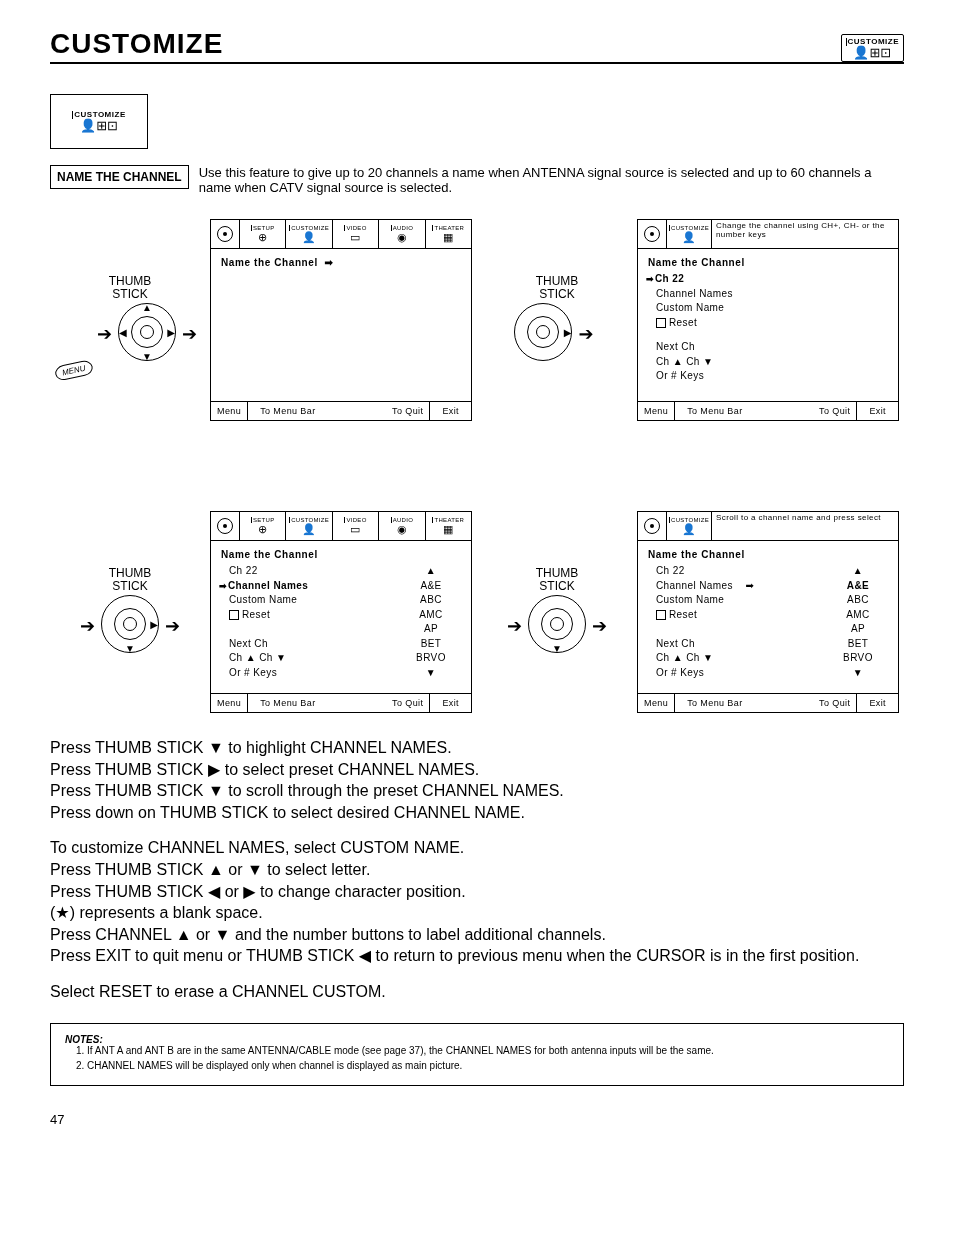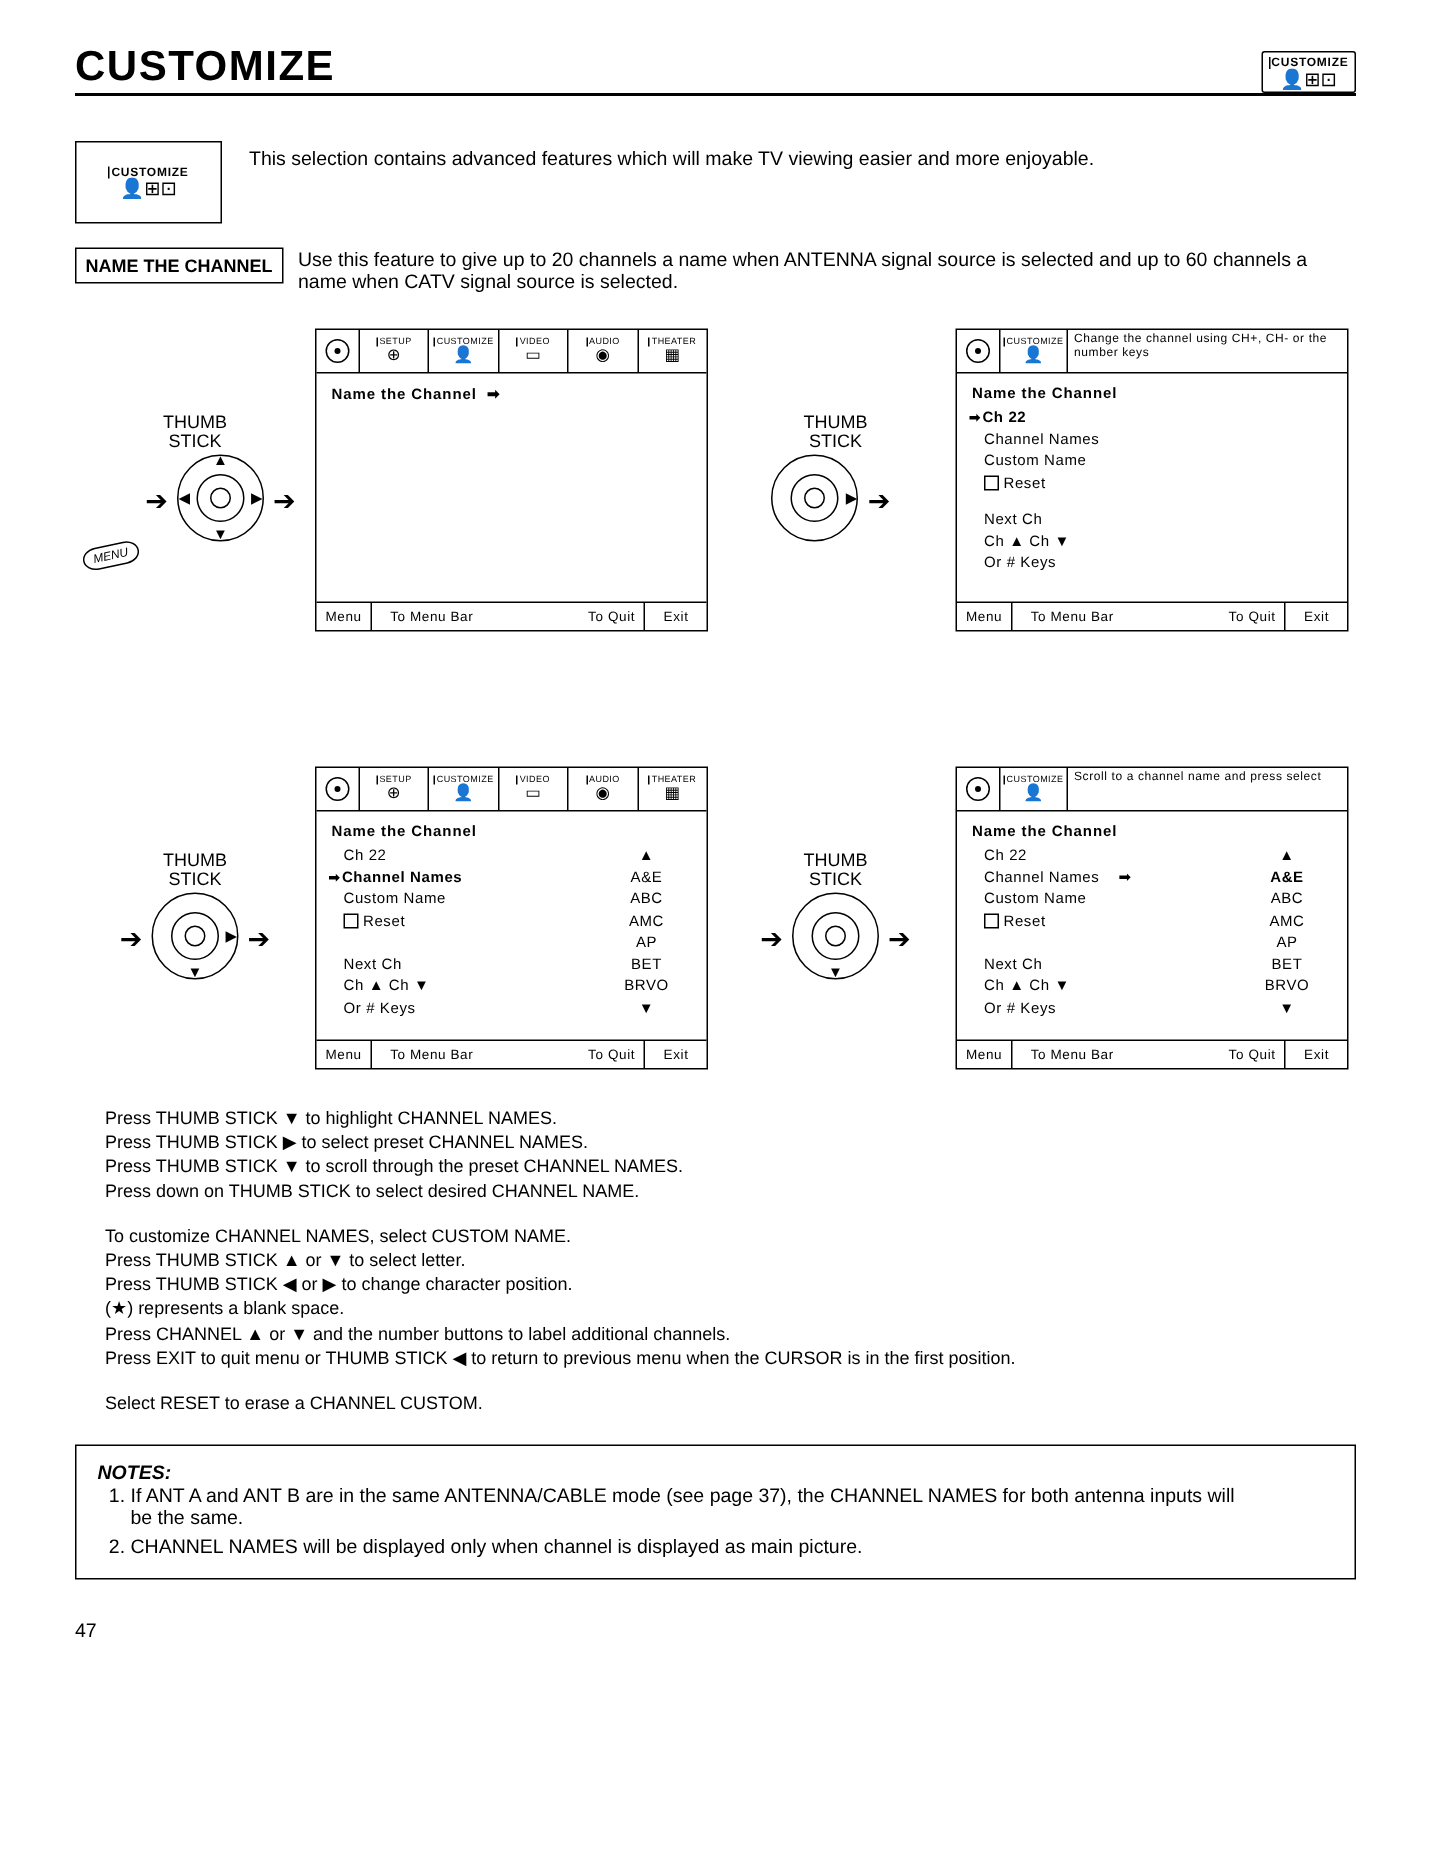--- a/index.html
+++ b/index.html
@@ -85,23 +85,23 @@
   .osd .body .cb { display:inline-block; width:8px; height:8px; border:1px solid #000; margin-right:3px; vertical-align:middle;}
   .osd .footer { border-top:1px solid #000; display:flex; font-size:9px; height:18px; align-items:center;}
   .osd .footer span { padding:0 6px; }
   .osd .footer .div { border-left:1px solid #000; height:100%; display:flex; align-items:center;}
   .joy-icon {
     width:14px; height:14px; border:1px solid #000; border-radius:50%; position:relative;
     display:flex; align-items:center; justify-content:center;
   }
   .joy-icon::before { content:""; width:4px; height:4px; background:#000; border-radius:50%;}
 
-  .instr { font-size:12px; line-height:1.35; margin-bottom:14px;margin-left:20px;}
+  .instr { font-size:16px; line-height:1.35; margin-bottom:14px;}
   .instr p { margin:0; }
-  .notes-box { border:1px solid #000; padding:10px 14px; font-size:13px; margin-top:20px;}
+  .notes-box { border:1px solid #000; padding:10px 14px; font-size:10px; margin-top:20px;}
   .notes-box .lbl { font-weight:bold; font-style:italic; display:inline-block; width:60px; vertical-align:top;}
   .notes-box ol { display:inline-block; margin:0; padding-left:22px; width: calc(100% - 70px); vertical-align:top;}
   .notes-box ol li { margin-bottom:4px; }
   .page-no { font-size:13px; margin-top:26px;}
   .tri { font-size:10px; }
 </style>
 </head>
 <body>
 
 <div class="header-row">
@@ -113,21 +113,20 @@
 </div>
 <hr class="thick">
 
 <div class="row">
   <div class="intro-box" style="width:84px;">
     <div class="small-box" style="border:none; padding:0;">
       <span class="lbl">CUSTOMIZE</span>
       <span class="glyphs">👤⊞⊡</span>
     </div>
   </div>
-  <div class="intro-text">This selection contains advanced features which will make TV viewing easier and more enjoyable.</div>
 </div>
 
 <div class="sub-row">
   <span class="sub-label-box">NAME THE CHANNEL</span>
   <div class="sub-text">Use this feature to give up to 20 channels a name when ANTENNA signal source is selected and up to 60 channels a name when CATV signal source is selected.</div>
 </div>
 
 <div class="step-grid">
 
   <div class="step">

